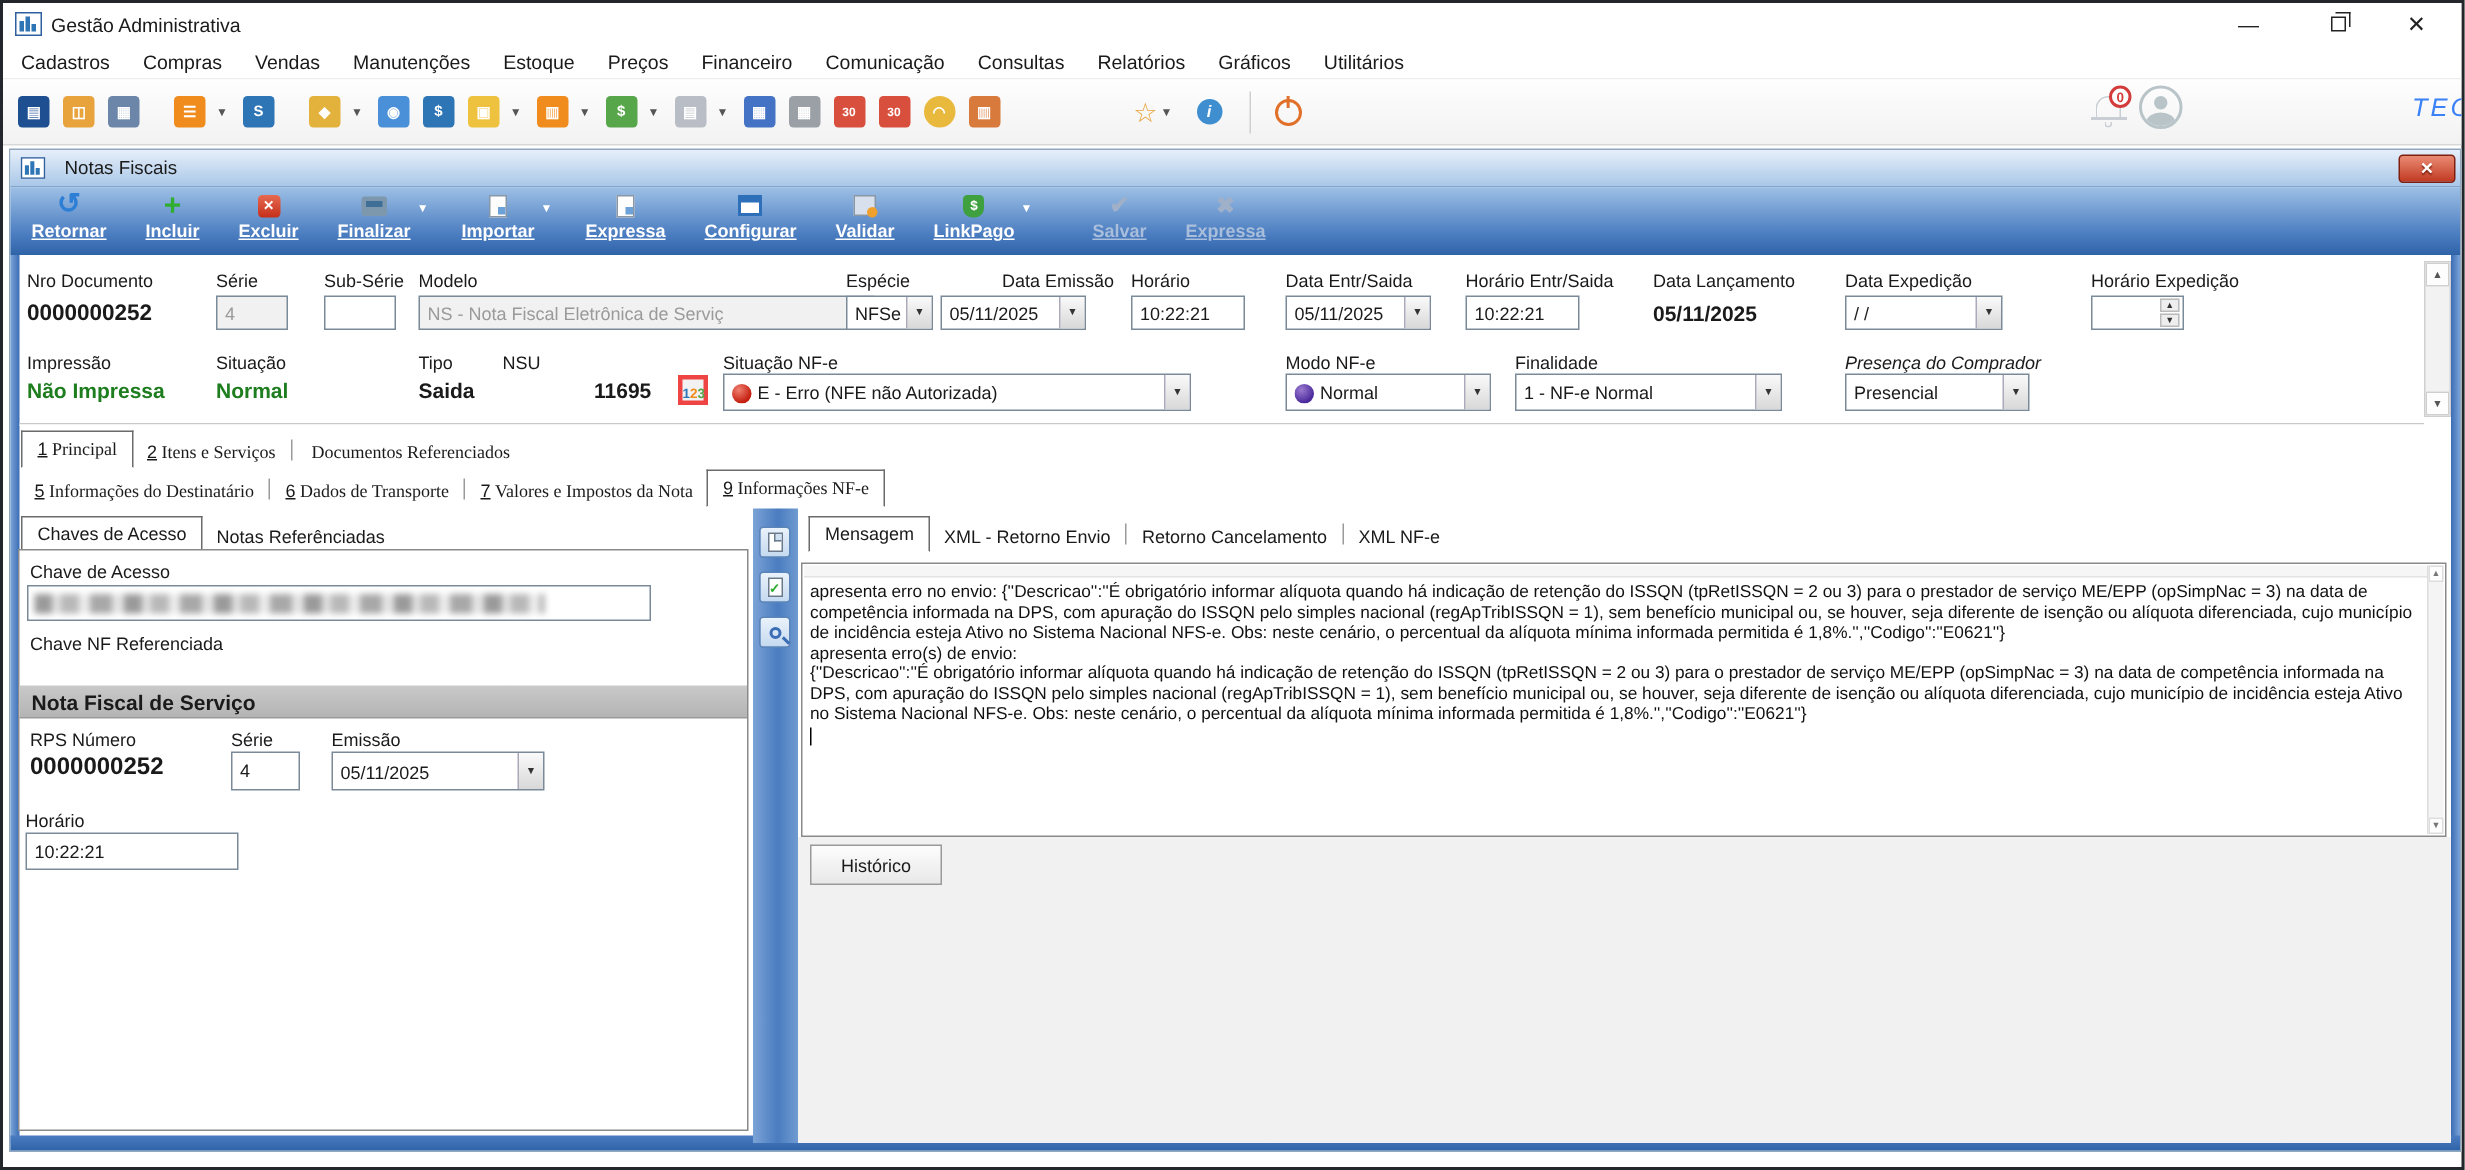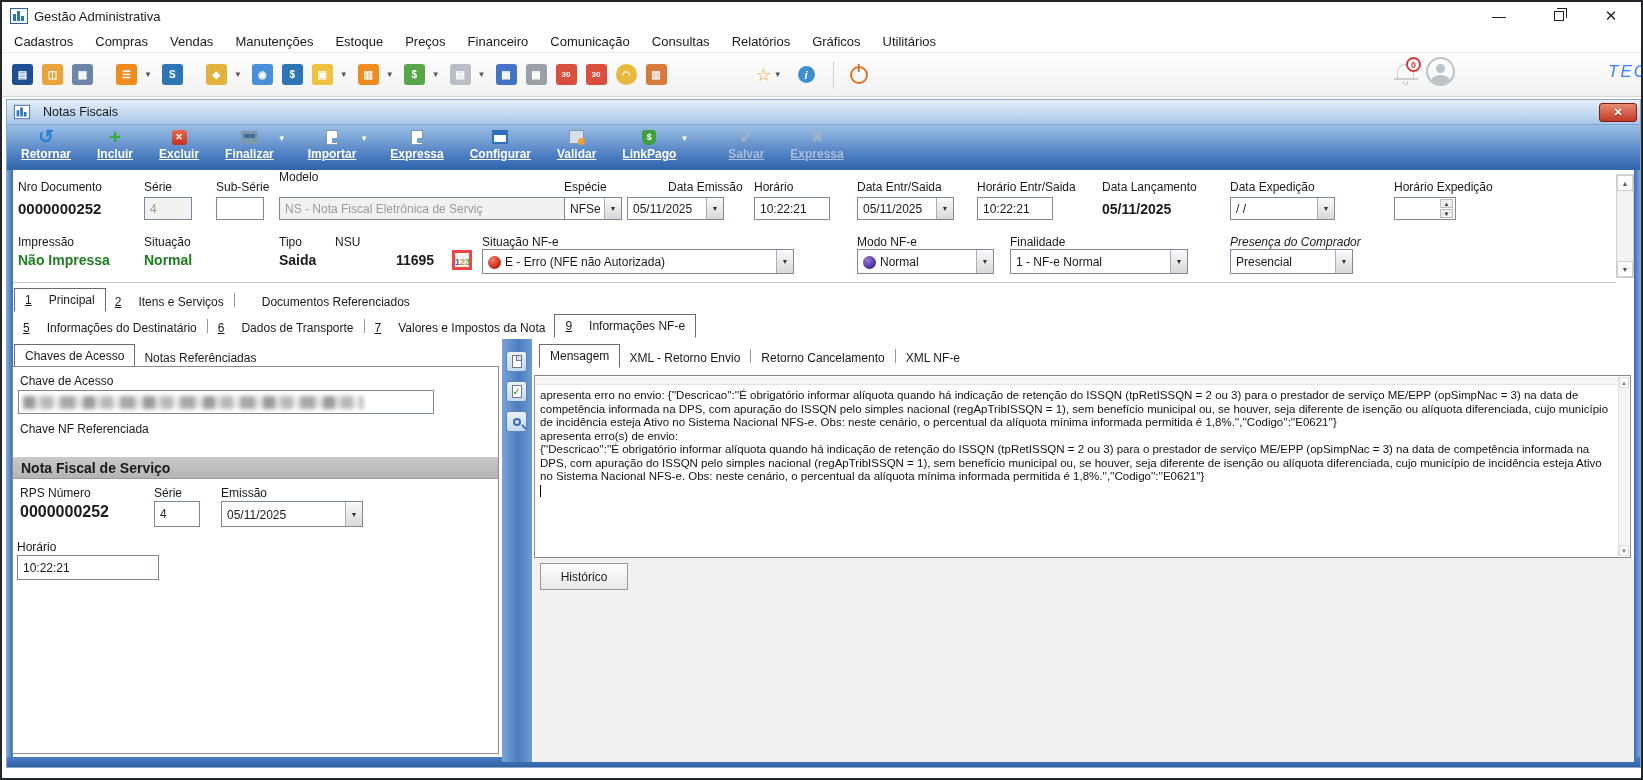--- a/index.html
+++ b/index.html
@@ -108,21 +108,21 @@
   .vscroll { position:absolute; left:1614px; top:172px; width:18px; height:104px; background:#f2f2f2; border:1px solid #cfcfcf; }
   .vscroll .a { position:absolute; left:0; right:0; height:16px; background:#fdfdfd; border:1px solid #cfcfcf; font-size:7px; color:#555; display:flex; align-items:center; justify-content:center; }
   .vscroll .au{ top:0; } .vscroll .ad{ bottom:0; }
   .hdr-div { position:absolute; left:11px; top:280px; width:1603px; height:2px; border-top:1px solid #c9c9c9; border-bottom:1px solid #fff; }
   
   .tabrow { position:absolute; display:flex; align-items:flex-end; font-size:12px; }
   .tab { padding:4px 9px 3px 9px; white-space:nowrap; position:relative; }
   .tab.active { border:1px solid #6b6b6b; border-bottom:1px solid #fff; background:#fff; padding:4px 10px; font-weight:normal; }
   .tabsep { width:1px; height:14px; background:#9a9a9a; margin:0 1px 5px 1px; }
   .u { text-decoration:underline; }
-  .tab .t { margin-left:17px; }
+  .tab .t { margin-left:3px;font-family:Liberation Serif, serif; }
   
   .groupbox { position:absolute; left:10px; top:364px; width:487px; height:388px; border:1px solid #8a8a8a; background:#fff; }
   .blurkey { position:absolute; left:16px; top:388px; width:416px; height:24px; border:1px solid #7a8a99; background:#fff; overflow:hidden; }
   .blurkey .bk { position:absolute; left:4px; top:5px; right:70px; height:13px; filter:blur(2px);
     background:repeating-linear-gradient(90deg,#9a9a9a 0 12px,#e0e0e0 12px 18px,#b8b8b8 18px 30px,#ececec 30px 37px,#a8a8a8 37px 52px,#e4e4e4 52px 60px); }
   .secbar { position:absolute; left:11px; top:455px; width:485px; height:22px; background:linear-gradient(#c9c9c9,#b4b4b4); border-bottom:1px solid #9a9a9a; font-size:14px; font-weight:bold; padding:3px 0 0 8px; }
   
   .splitter { position:absolute; left:500px; top:337px; width:30px; height:423px; background:linear-gradient(90deg,#7ba3d6,#4a7cc0 55%,#6f9bd0); }
   .spbtn { position:absolute; left:4px; width:21px; height:21px; background:linear-gradient(#eaf2fb,#c5d9ef); border:1px solid #5b84b8; border-radius:3px; display:flex; align-items:center; justify-content:center; }
   .sp-doc { width:10px; height:13px; background:#fff; border:1px solid #6a7a8a; position:relative; }
@@ -306,21 +306,21 @@
 
   <div class="lbl" style="left:16px;top:178px;">Nro Documento</div>
   <div class="bval" style="left:16px;top:198px;">0000000252</div>
 
   <div class="lbl" style="left:142px;top:178px;">Série</div>
   <div class="ibox dis" style="left:142px;top:195px;width:48px;">4</div>
 
   <div class="lbl" style="left:214px;top:178px;">Sub-Série</div>
   <div class="ibox" style="left:214px;top:195px;width:48px;"></div>
 
-  <div class="lbl" style="left:277px;top:168px;">Modelo</div>
+  <div class="lbl" style="left:277px;top:178px;">Modelo</div>
   <div class="sel dis" style="left:277px;top:195px;width:304px;">
     <span class="sv">
         <span>NS - Nota Fiscal Eletrônica de Serviç</span>
       </span>
       <span class="ab">▼</span>
   </div>
 
   <div class="lbl" style="left:562px;top:178px;">Espécie</div>
   <div class="sel" style="left:562px;top:195px;width:58px;">
     <span class="sv">

